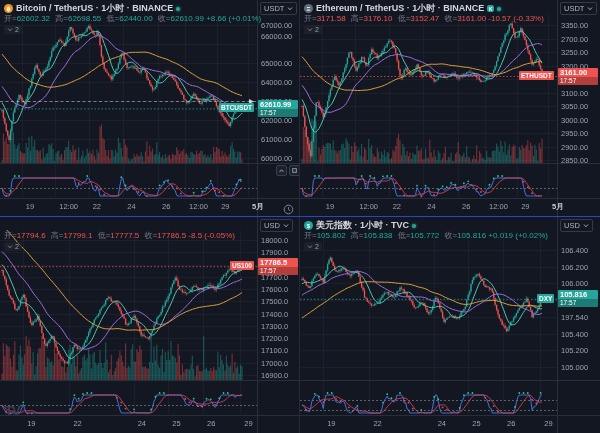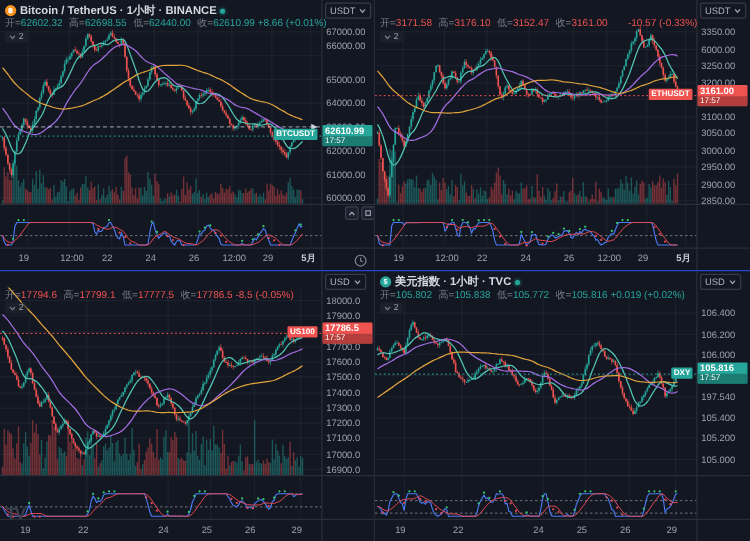--- a/index.html
+++ b/index.html
@@ -11,21 +11,21 @@
   .ttl{font-size:9px;font-weight:700;color:#d5d8df;white-space:nowrap;}
   .kbadge{width:7px;height:7px;border-radius:2px;background:#26a69a;color:#fff;font-size:5px;font-weight:700;display:flex;align-items:center;justify-content:center;}
   .pulse{width:4px;height:4px;border-radius:50%;background:#26a69a;box-shadow:0 0 3px #26a69a;}
   .ohlc{position:absolute;left:4px;top:13px;font-size:8px;white-space:nowrap;z-index:5;color:#9aa3b2;}
   .ohlc .lbl{color:#787b86;margin-left:3px;}
   .ohlc .lbl:first-child{margin-left:0;}
   .chip{position:absolute;left:4px;top:25px;display:flex;align-items:center;gap:2px;background:rgba(34,38,49,.6);border-radius:2px;padding:1px 3px;font-size:7px;color:#9aa3b2;z-index:5;}
   .curbox{position:absolute;left:260px;top:2px;height:11px;border:1px solid #363a45;border-radius:2px;background:#131722;display:flex;align-items:center;gap:3px;padding:0 3px;font-size:7.5px;color:#b2b5be;z-index:6;}
   .axis-labels{position:absolute;left:258px;top:0;width:41px;height:198px;z-index:2;}
   .tick{position:absolute;left:3px;font-size:7.5px;color:#9aa3b2;white-space:nowrap;}
-  .time-labels{position:absolute;left:0;top:0;width:258px;height:216px;z-index:2;}
+  .time-labels{position:absolute;left:11px;top:0;width:258px;height:216px;z-index:2;}
   .ttick{position:absolute;top:202px;font-size:7.5px;color:#9aa3b2;white-space:nowrap;}
   .ptag{position:absolute;height:9px;line-height:9px;font-size:6.5px;font-weight:700;color:#fff;padding:0 2px;border-radius:1px;z-index:6;white-space:nowrap;}
   .plabel{position:absolute;left:258px;width:40px;border-radius:1px;color:#fff;z-index:7;overflow:hidden;}
   .pl-price{display:block;font-size:7.5px;font-weight:700;line-height:9px;padding-left:2px;}
   .pl-cd{display:block;font-size:6.5px;line-height:8px;padding-left:2px;background:rgba(0,0,0,.25);}
   .subval{position:absolute;left:261px;top:184px;font-size:7.5px;color:#9aa3b2;z-index:2;padding-left:40px;}
   .pane-btns{position:absolute;left:276px;top:165px;display:flex;gap:2px;z-index:7;}
   .pbtn{width:9px;height:9px;background:#1c212e;border:1px solid #3a3f4d;border-radius:2px;display:flex;align-items:center;justify-content:center;}
   .tzclock{position:absolute;left:283px;top:201px;z-index:7;}
   .wm{position:absolute;left:5px;top:403px;font-size:13px;font-weight:700;letter-spacing:-1px;color:#3a4050;z-index:4;}
@@ -254,47 +254,53 @@
         <circle cx="189.45562130177515" cy="184.7408157008857" r="0.9" fill="#35c96e"></circle>
         <circle cx="193.71597633136093" cy="178.38038327669636" r="0.9" fill="#35c96e"></circle>
         <circle cx="197.97633136094674" cy="176" r="0.9" fill="#35c96e"></circle>
         <circle cx="202.23668639053255" cy="176" r="0.9" fill="#35c96e"></circle>
         <circle cx="223.53846153846155" cy="181.63813640156445" r="0.9" fill="#e64a55"></circle>
         <circle cx="227.79881656804733" cy="187.25910468199203" r="0.9" fill="#e64a55"></circle>
         <circle cx="232.05917159763314" cy="193.25910468199203" r="0.9" fill="#e64a55"></circle>
       </svg>
     <div class="axis-labels">
         <div class="tick" style="top: 21px;">3350.00</div>
-        <div class="tick" style="top: 34.5px;">6000.00</div>
+        <div class="tick" style="top: 34.5px;">2700.00</div>
         <div class="tick" style="top: 48px;">3250.00</div>
         <div class="tick" style="top: 61.5px;">3200.00</div>
         <div class="tick" style="top: 75px;">3150.00</div>
         <div class="tick" style="top: 88.5px;">3100.00</div>
         <div class="tick" style="top: 102px;">3050.00</div>
         <div class="tick" style="top: 115.5px;">3000.00</div>
         <div class="tick" style="top: 129px;">2950.00</div>
         <div class="tick" style="top: 142.5px;">2900.00</div>
         <div class="tick" style="top: 156px;">2850.00</div>
       </div>
     <div class="time-labels">
         <div class="ttick" style="left: 14.845px;">19</div>
         <div class="ttick" style="left: 48.255px;">12:00</div>
         <div class="ttick" style="left: 81.665px;">22</div>
         <div class="ttick" style="left: 116.36px;">24</div>
         <div class="ttick" style="left: 151.055px;">26</div>
         <div class="ttick" style="left: 178.04px;">12:00</div>
         <div class="ttick" style="left: 210.165px;">29</div>
         <div class="ttick" style="left: 241.005px; color: rgb(200, 204, 214); font-weight: 700;">5月</div>
       </div>
+    <div class="hdr">
+      <span class="coin" style="background: rgb(95, 107, 124);">Ξ</span>
+      <span class="ttl">Ethereum / TetherUS · 1小时 · BINANCE</span>
+      <span class="kbadge">K</span>
+      <span class="pulse"></span>
+    </div>
     <div class="ohlc">
       <span class="lbl">开=</span><span class="val" style="color: rgb(239, 83, 80);">3171.58</span>
       <span class="lbl">高=</span><span class="val" style="color: rgb(239, 83, 80);">3176.10</span>
       <span class="lbl">低=</span><span class="val" style="color: rgb(239, 83, 80);">3152.47</span>
       <span class="lbl">收=</span><span class="val" style="color: rgb(239, 83, 80);">3161.00</span>
-      <span class="val" style="color: rgb(239, 83, 80); margin-left: 14px;">-10.57 (-0.33%)</span>
+      <span class="val" style="color: rgb(239, 83, 80);">-10.57 (-0.33%)</span>
     </div>
     <div class="chip">
       <svg width="6" height="4">
           <path d="M1 0.5 L3 2.8 L5 0.5" fill="none" stroke="#787b86" stroke-width="1"></path>
         </svg>
       <span>2</span>
     </div>
     <div class="curbox">
       <span>USDT</span>
       <svg width="6" height="4">

